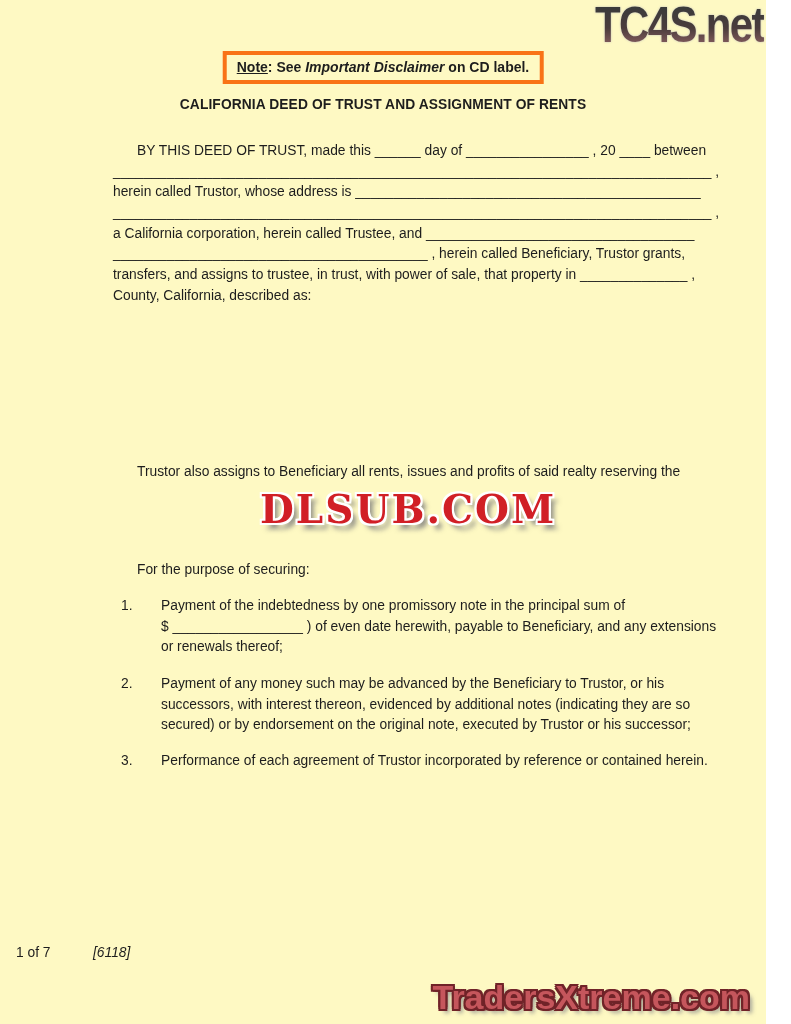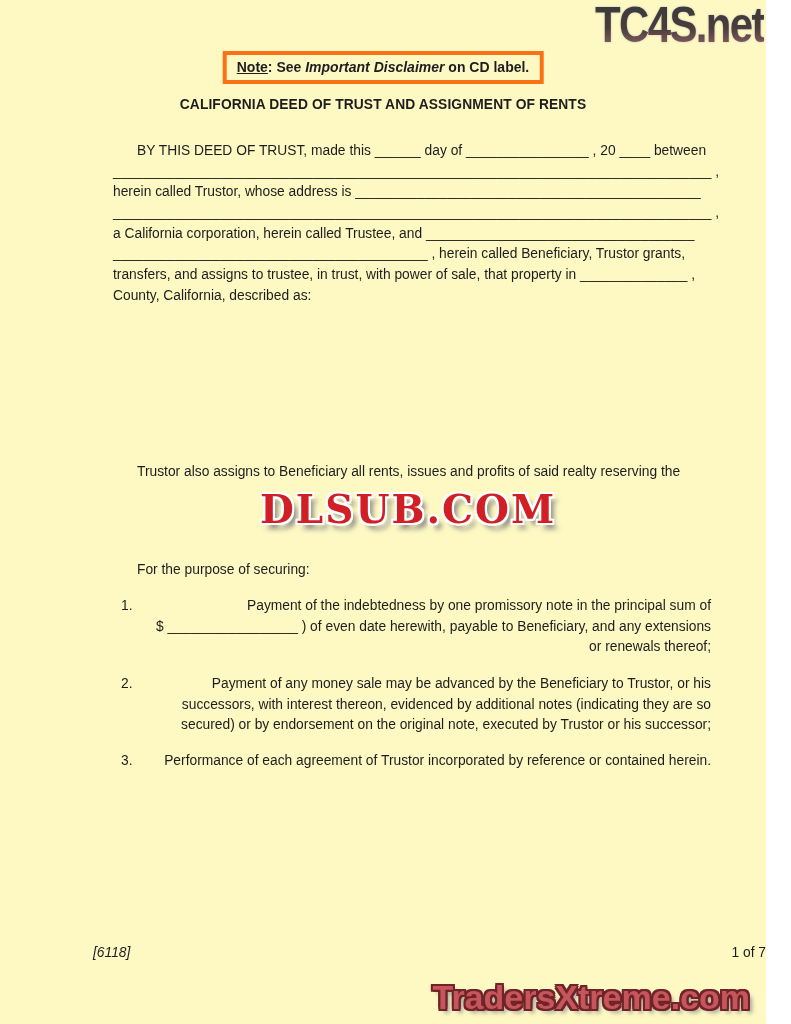--- a/index.html
+++ b/index.html
@@ -116,35 +116,35 @@
     line-height: 20.65px;
   }
   #item1 { top: 596px; }
   #item2 { top: 674px; }
   #item3 { top: 751px; }
   .num {
     position: absolute;
     left: 0;
     top: 0;
   }
-  .item-lines { margin-left: 14px; text-align: right; }
+  .item-lines { margin-left: 40px; }
 
   
   .footer-doc-number {
     position: absolute;
     left: 93px;
     top: 945px;
     font-style: italic;
   }
   .footer-page {
     position: absolute;
-    left: 0;
+    left: 16px;
     top: 945px;
     width: 100%;
-    text-align: right;
+    text-align: left;
   }
 </style>
 </head>
 <body>
 
 <div class="page">
 
   <div class="wm-tc4s">TC4S.net</div>
 
   <div class="note-box"><span class="u">Note</span><span>: See </span><span class="it">Important Disclaimer</span><span> on CD label.</span></div>
@@ -177,21 +177,21 @@
     <div class="item-lines">
       <div class="line">Payment of the indebtedness by one promissory note in the principal sum of</div>
       <div class="line">$ _________________ ) of even date herewith, payable to Beneficiary, and any extensions</div>
       <div class="line">or renewals thereof;</div>
     </div>
   </div>
 
   <div class="list-item" id="item2">
     <span class="num">2.</span>
     <div class="item-lines">
-      <div class="line">Payment of any money sale may be advanced by the Beneficiary to Trustor, or his</div>
+      <div class="line">Payment of any money such may be advanced by the Beneficiary to Trustor, or his</div>
       <div class="line">successors, with interest thereon, evidenced by additional notes (indicating they are so</div>
       <div class="line">secured) or by endorsement on the original note, executed by Trustor or his successor;</div>
     </div>
   </div>
 
   <div class="list-item" id="item3">
     <span class="num">3.</span>
     <div class="item-lines">
       <div class="line">Performance of each agreement of Trustor incorporated by reference or contained herein.</div>
     </div>

